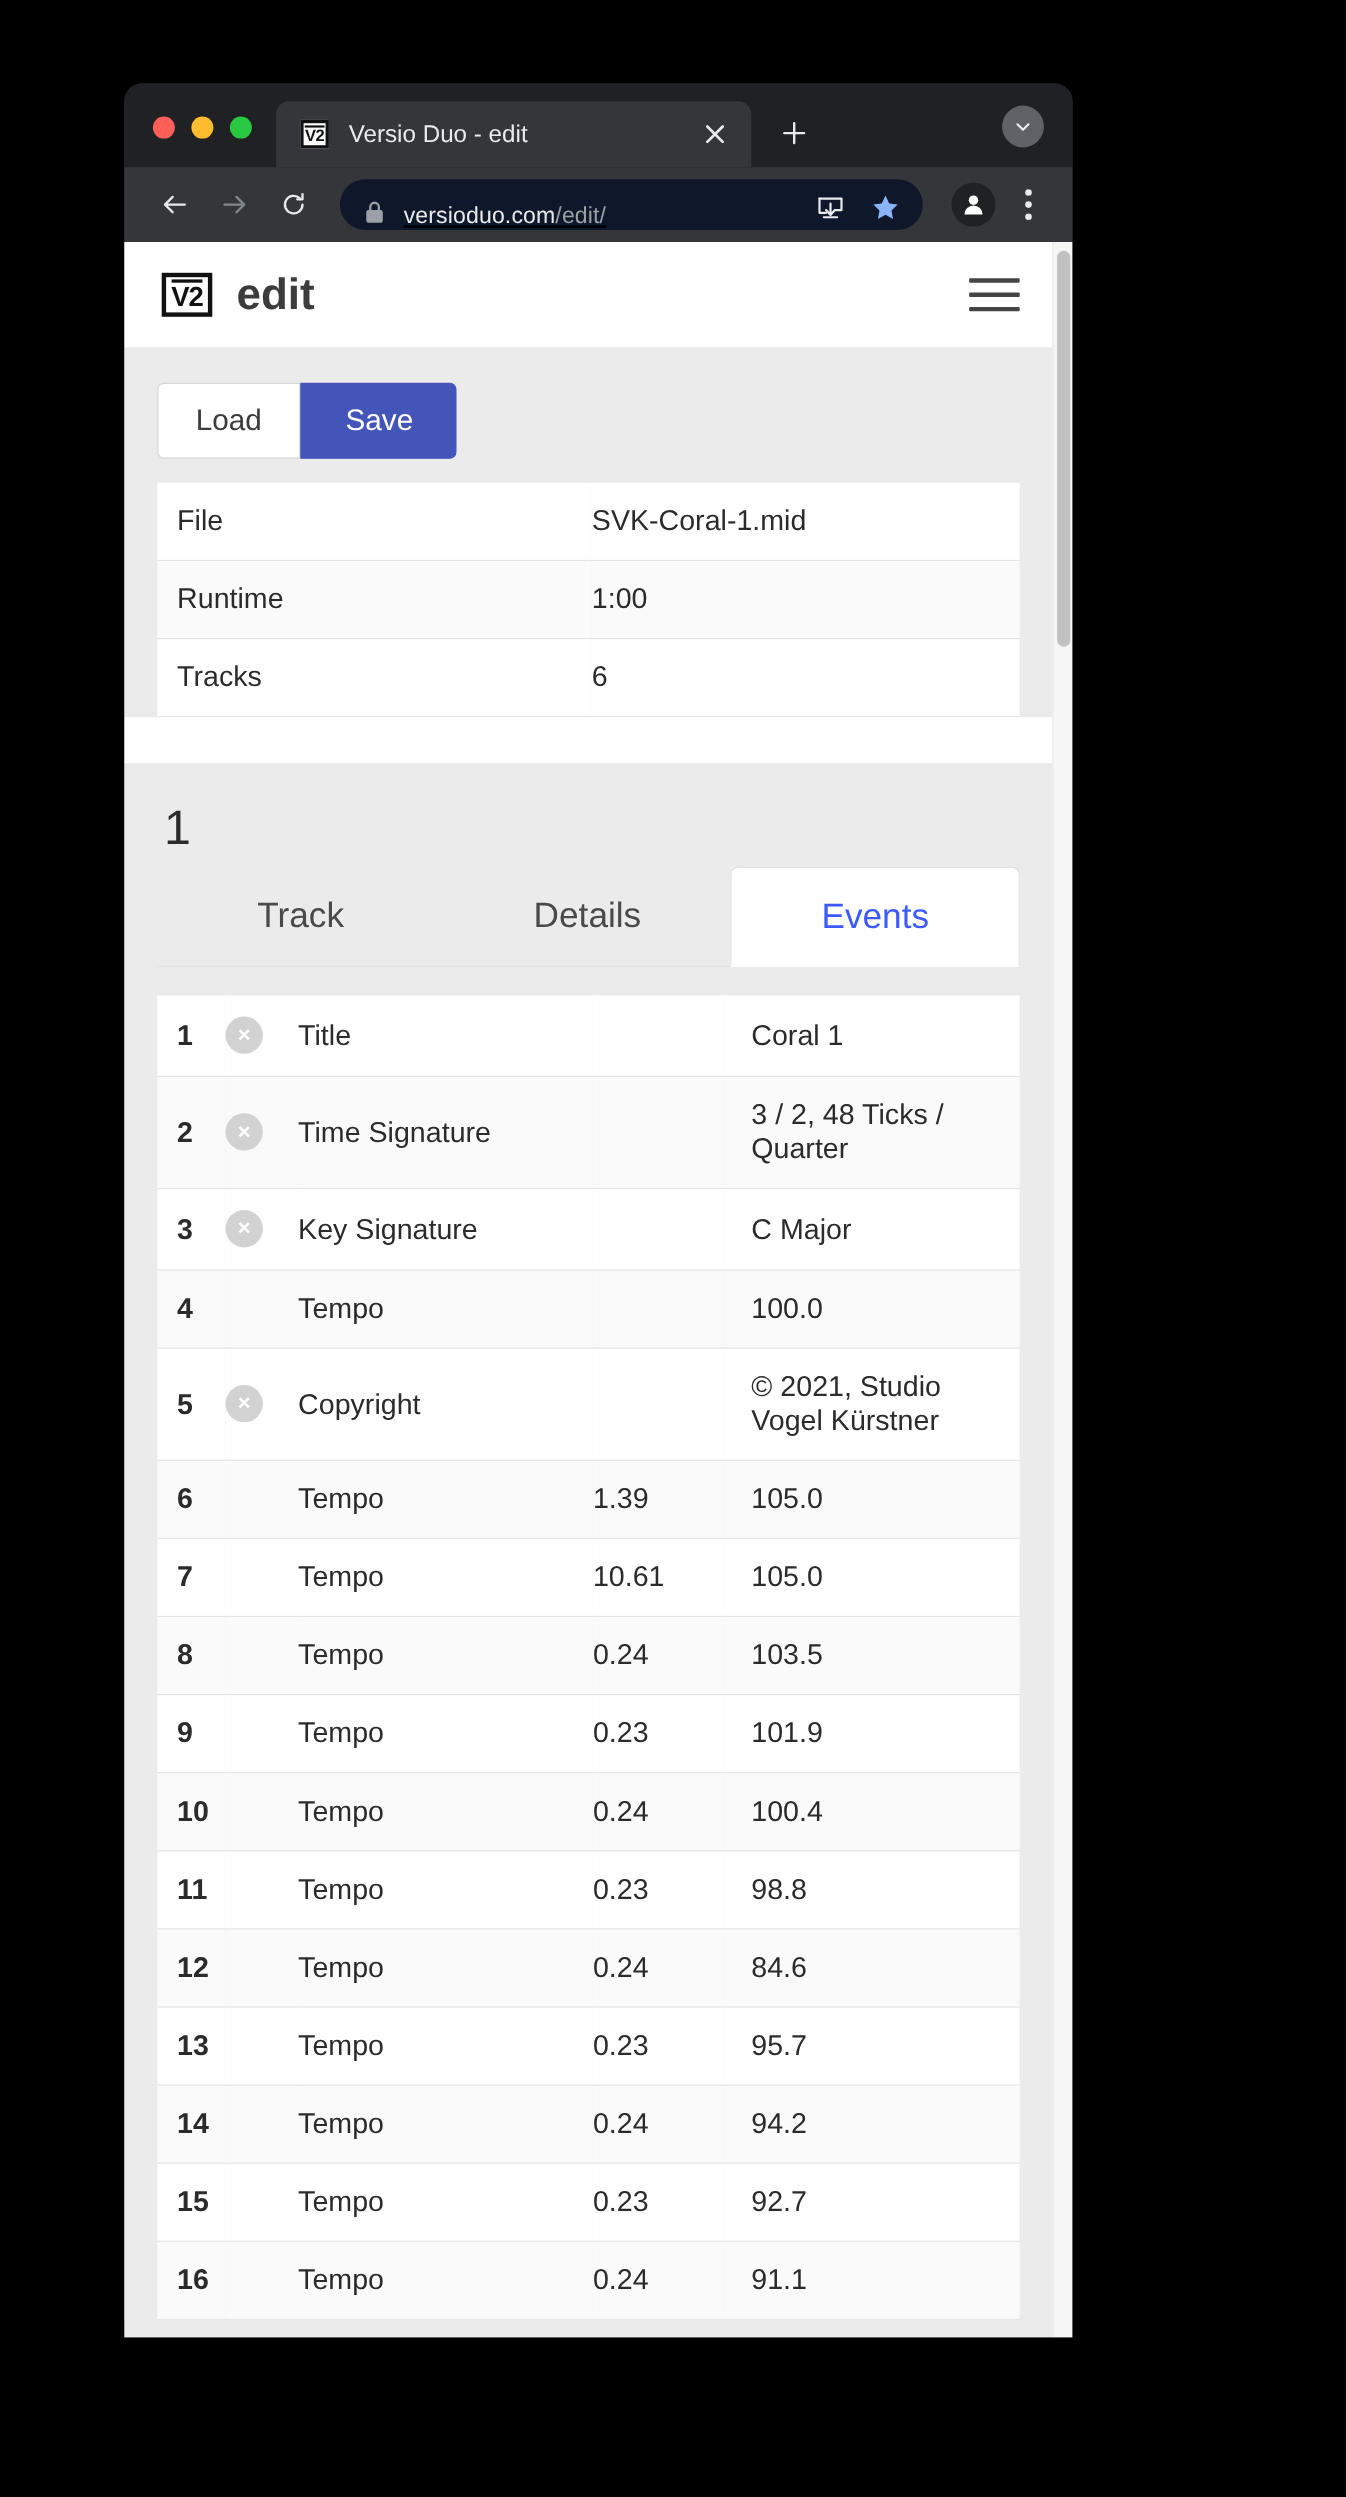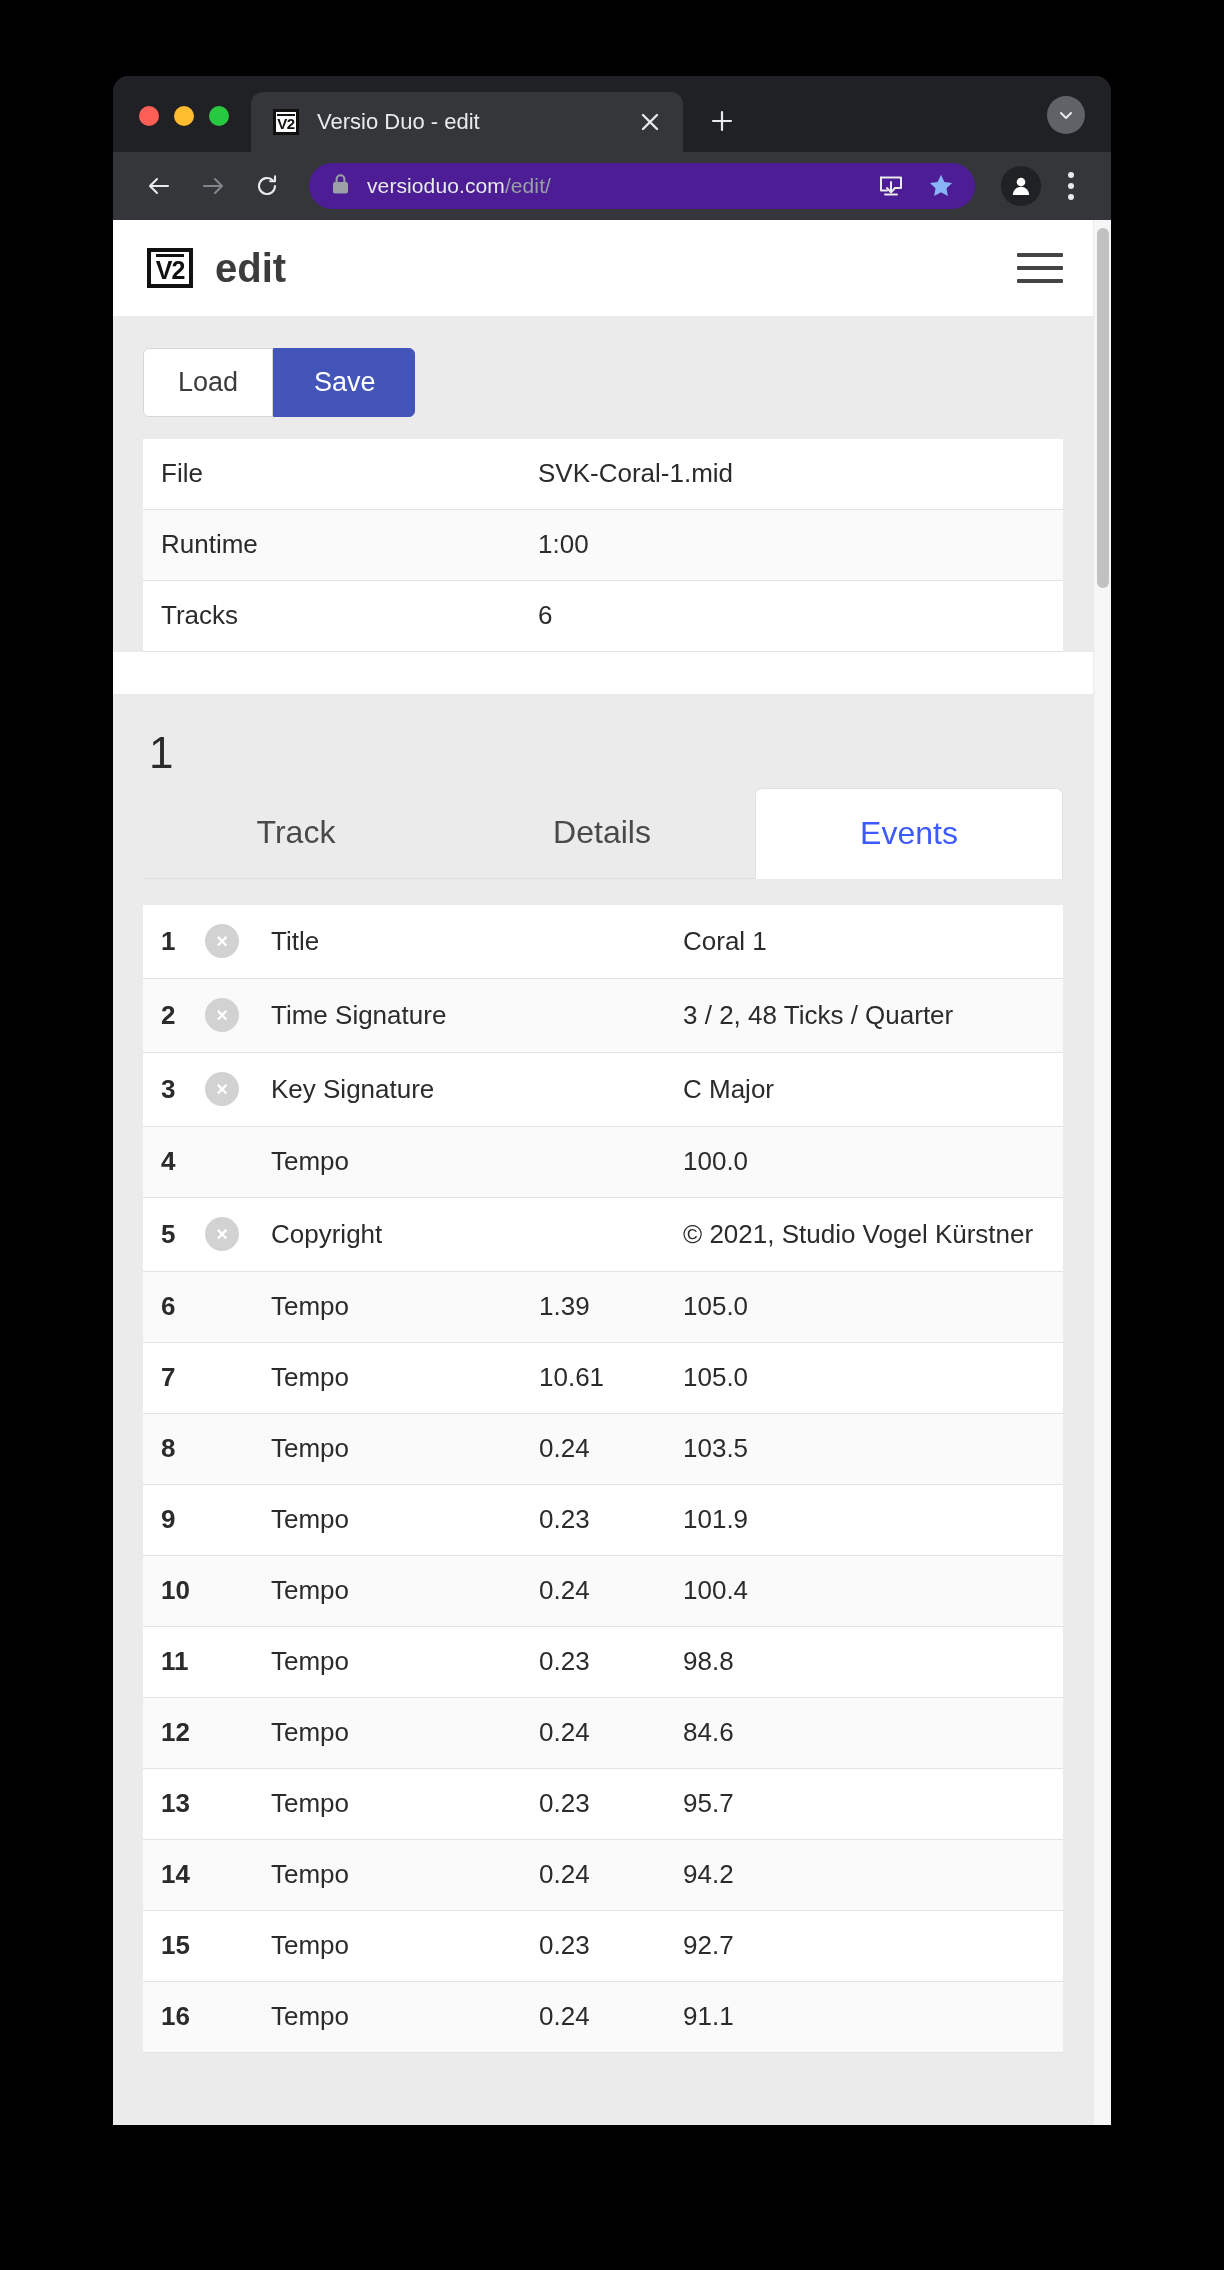--- a/index.html
+++ b/index.html
@@ -7,21 +7,21 @@
     width: 1224px; height: 2270px;
     background: #000;
     font-family: "Liberation Sans", sans-serif;
     overflow: hidden;
   }
   .stage { position: relative; width: 1224px; height: 2270px; background: #000; }
 
   
   .browser {
     position: absolute; left: 113px; top: 76px;
-    width: 998px; height: 2049px;
+    width: 862px; height: 2049px;
     border-radius: 16px 16px 0 0;
     background: #35363a;
     overflow: hidden;
   }
 
   
   .tabstrip {
     position: relative; height: 76px; background: #202124;
     display: flex; align-items: flex-end;
   }
@@ -78,22 +78,22 @@
     display: flex; align-items: center; padding: 0 20px 0 22px; gap: 6px;
   }
   .navbtn {
     width: 48px; height: 48px; border-radius: 50%;
     display: flex; align-items: center; justify-content: center;
     color: #e8eaed;
   }
   .navbtn.fwd { color: #80868b; }
   .omnibox {
     flex: 1; height: 46px; margin: 0 8px 0 12px;
-    background: #4c1d95; border-radius: 23px;
-    display: flex; align-items: center; padding: 0 14px 0 22px;
+    background: #0f172a; border-radius: 23px;
+    display: flex; align-items: flex-end; padding: 0 14px 0 22px; text-decoration: underline;
   }
   .lock { flex: 0 0 20px; margin-right: 16px; }
   .url { font-size: 21px; color: #e8eaed; white-space: nowrap; letter-spacing: 0.1px; }
   .url .path { color: #9aa0a6; }
   .omni-actions { margin-left: auto; display: flex; align-items: center; gap: 10px; }
   .omni-ico { width: 40px; height: 40px; display: flex; align-items: center; justify-content: center; }
   .profile {
     width: 40px; height: 40px; border-radius: 50%; background: #202124;
     display: flex; align-items: center; justify-content: center; margin-left: 12px;
   }

